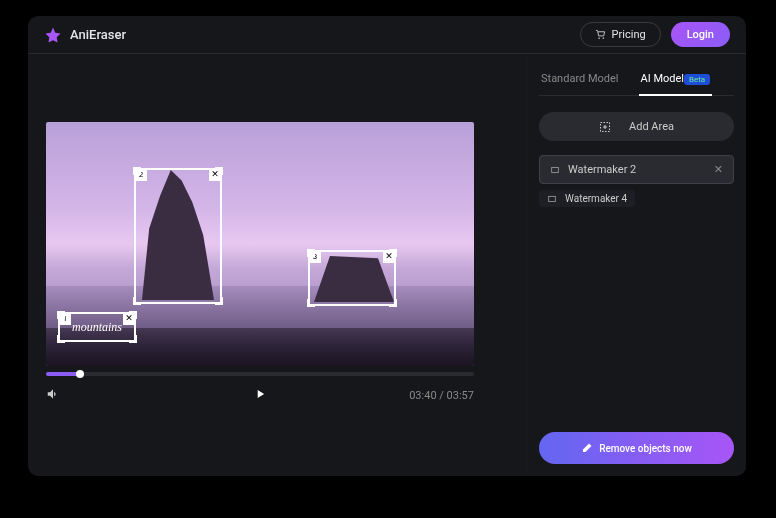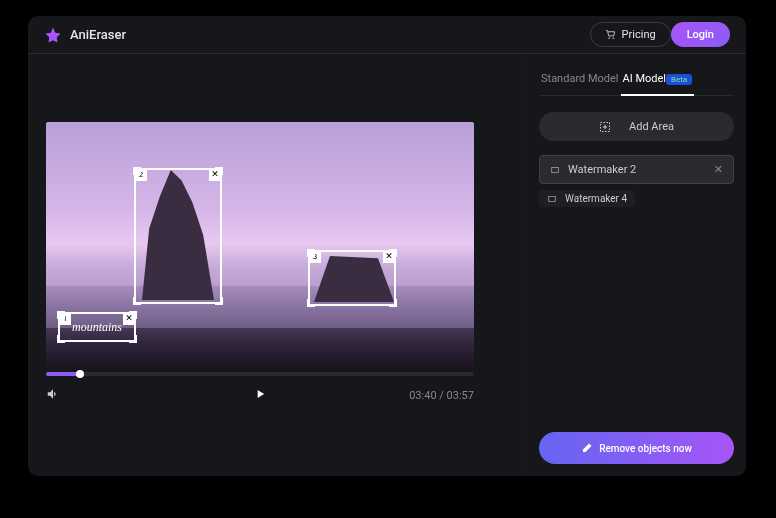--- a/index.html
+++ b/index.html
@@ -2,21 +2,21 @@
 <html><head>
 <meta charset="utf-8">
 <style>
 *{margin:0;padding:0;box-sizing:border-box;font-family:-apple-system,BlinkMacSystemFont,'Segoe UI',Roboto,sans-serif}
 body{background:#000;width:776px;height:518px;overflow:hidden}
 .app{position:absolute;left:28px;top:16px;width:718px;height:460px;background:#16171a;border-radius:10px;display:flex;flex-direction:column;overflow:hidden}
 .header{height:38px;display:flex;align-items:center;padding:0 16px;border-bottom:1px solid #2a2b30;justify-content:space-between}
 .brand{display:flex;align-items:center;gap:8px}
 .logo{width:18px;height:18px;display:flex;align-items:center;justify-content:center}
 .brand-name{color:#e5e5e7;font-size:13px;font-weight:500}
-.header-right{display:flex;align-items:flex-start;}
+.header-right{display:flex;align-items:flex-start;gap:10px}
 .pricing-btn{display:flex;align-items:center;gap:6px;padding:5px 14px;border:1px solid #3a3b40;border-radius:14px;color:#e5e5e7;font-size:11px;background:transparent;cursor:pointer}
 .pricing-btn svg{width:11px;height:11px}
 .login-btn{padding:6px 16px;border:none;border-radius:14px;background:linear-gradient(135deg,#a855f7,#8b5cf6);color:#fff;font-size:11px;font-weight:500;cursor:pointer}
 .main{flex:1;display:flex}
 .editor{flex:1;padding:12px 18px;display:flex;flex-direction:column}
 .canvas-wrap{position:relative;margin-top:56px}
 .canvas{position:relative;width:428px;height:244px;background:linear-gradient(to bottom,#b8a0d8 0%,#d4b5e8 35%,#e8c8f0 50%,#c4a8d8 60%,#8a72a8 100%);border-radius:2px;overflow:hidden}
 .horizon{position:absolute;bottom:0;left:0;right:0;height:80px;background:linear-gradient(to bottom,rgba(120,100,150,0.3),rgba(60,50,75,0.8))}
 .foreground{position:absolute;bottom:0;left:0;right:0;height:38px;background:linear-gradient(to bottom,rgba(40,30,50,0.6),rgba(25,18,32,0.95))}
 .rock1{position:absolute;left:96px;top:48px;width:72px;height:130px;background:#3a2d42;clip-path:polygon(40% 0%,55% 8%,70% 25%,85% 50%,100% 100%,0% 100%,10% 45%,25% 20%)}
@@ -35,21 +35,21 @@
 .corner-br{bottom:-3px;right:-3px;width:8px;height:8px;background:none;border:2px solid #fff;border-top:none;border-left:none}
 .timeline{margin-top:6px;height:4px;background:#2a2b30;border-radius:2px;position:relative;width:428px}
 .timeline-prog{position:absolute;left:0;top:0;height:100%;width:8%;background:#8b5cf6;border-radius:2px}
 .timeline-thumb{position:absolute;left:8%;top:50%;transform:translate(-50%,-50%);width:8px;height:8px;background:#fff;border-radius:50%}
 .controls{display:flex;align-items:center;justify-content:space-between;margin-top:10px;width:428px}
 .vol-icon,.play-icon{color:#ccc;cursor:pointer}
 .play-icon{margin-left:auto;margin-right:auto;position:absolute;left:50%;transform:translateX(-50%)}
 .controls{position:relative}
 .time-display{color:#888;font-size:11px}
 .sidebar{width:220px;background:#16171a;border-left:1px solid #1a1b1e;padding:12px;display:flex;flex-direction:column}
-.tabs{display:flex;border-bottom:1px solid #2a2b30;margin-bottom:16px}
+.tabs{display:flex;gap:18px;border-bottom:1px solid #2a2b30;margin-bottom:16px}
 .tab{padding:6px 2px 10px;color:#888;font-size:11px;cursor:pointer;position:relative}
 .tab.active{color:#fff}
 .tab.active::after{content:'';position:absolute;bottom:-1px;left:0;right:0;height:2px;background:#fff}
 .beta-badge{display:inline-block;padding:1px 5px;background:#1d4ed8;color:#6de89a;font-size:8px;border-radius:3px}
 .add-area-btn{display:flex;align-items:center;justify-content:center;gap:18px;padding:8px;background:#2a2b30;border:none;border-radius:16px;color:#ccc;font-size:11px;cursor:pointer;margin-bottom:14px}
 .wm-list{display:flex;flex-direction:column;gap:6px}
 .wm-item{display:flex;align-items:center;gap:8px;padding:7px 10px;background:#1e1f24;border-radius:4px;color:#ccc;font-size:11px;cursor:pointer}
 .wm-item.selected{background:#2a2b30;border:1px solid #404148;position:relative}
 .wm-item.selected .wm-close{margin-left:auto;color:#888;cursor:pointer}
 .wm-item.small{padding:4px 8px;font-size:9px}

